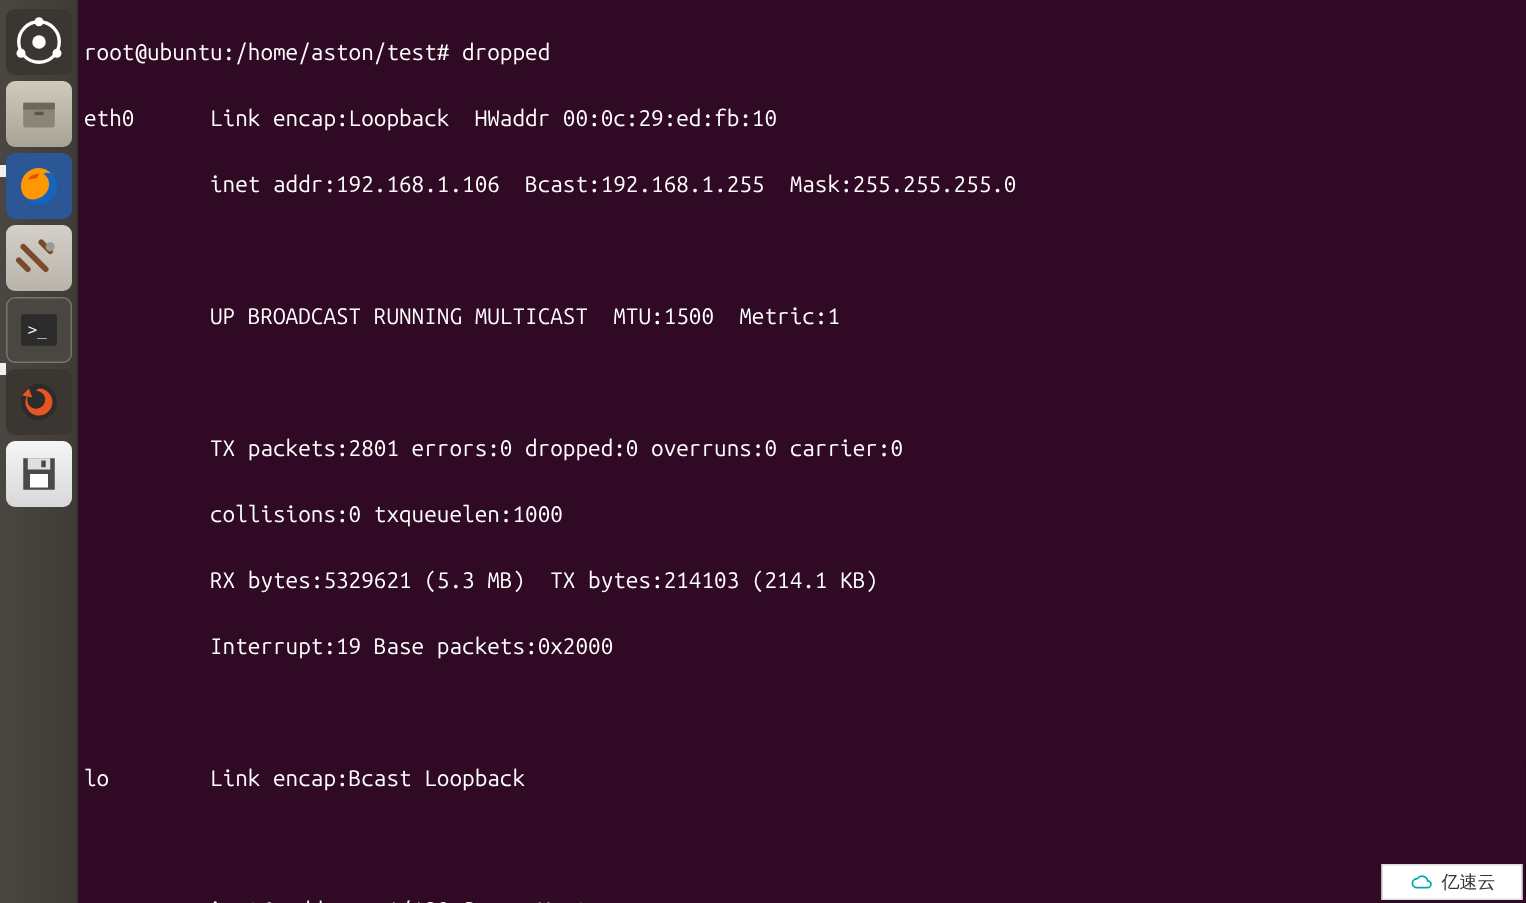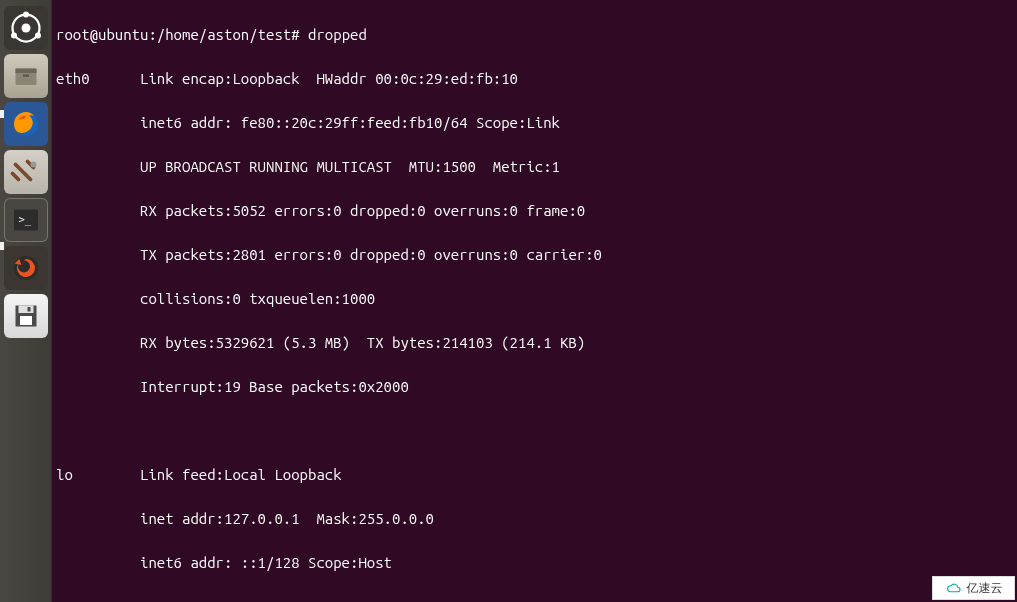--- a/index.html
+++ b/index.html
@@ -43,21 +43,21 @@
       position: relative;
       line-height: 22px;
       white-space: pre;
       overflow: hidden;
     }
     .prompt { color: #ffffff; margin-top: 32px; }
     .watermark {
       position: absolute;
       right: 2px;
       bottom: 2px;
-      width: 83px;
+      width: 94px;
       height: 24px;
       background: #ffffff;
       border: 1px solid #ddd;
       display: flex;
       align-items: center;
       justify-content: center;
       font-family: sans-serif;
       font-size: 12px;
       color: #333;
       gap: 4px;
@@ -125,30 +125,31 @@
         <rect x="14" y="10" width="20" height="10" fill="#e0e0e0"></rect>
         <rect x="16" y="24" width="16" height="12" fill="#fff"></rect>
         <rect x="26" y="12" width="4" height="6" fill="#4a4a4a"></rect>
       </svg>
   </div>
 </div>
 
 <div class="terminal-area">
 <div><span class="prompt"><span>root@ubuntu</span>:<span>/home/aston/test</span><span>#</span></span> <span>dropped</span></div>
 <div><span>eth0</span><span>      </span><span>Link encap:Loopback  HWaddr 00:0c:29:ed:fb:10</span></div>
-<div><span>          </span><span>inet6 addr: fe80::20c:29ff:feed:fb10/64 Scope:Link</span></div>
+<div><span>          </span><span>inet addr:192.168.1.106  Bcast:192.168.1.255  Mask:255.255.255.0</span></div>
+<div><span>          </span></div>
 <div><span>          </span><span>UP BROADCAST RUNNING MULTICAST  MTU:1500  Metric:1</span></div>
-<div><span>          </span><span>RX packets:5052 errors:0 dropped:0 overruns:0 frame:0</span></div>
+<div><span>          </span></div>
 <div><span>          </span><span>TX packets:2801 errors:0 dropped:0 overruns:0 carrier:0</span></div>
 <div><span>          </span><span>collisions:0 txqueuelen:1000</span></div>
 <div><span>          </span><span>RX bytes:5329621 (5.3 MB)  TX bytes:214103 (214.1 KB)</span></div>
 <div><span>          </span><span>Interrupt:19 Base packets:0x2000</span></div>
 <div>&nbsp;</div>
-<div><span>lo</span>        <span>Link feed:Local Loopback</span></div>
-<div><span>          </span><span>inet addr:127.0.0.1  Mask:255.0.0.0</span></div>
+<div><span>lo</span>        <span>Link encap:Bcast Loopback</span></div>
+<div><span>          </span></div>
 <div><span>          </span><span>inet6 addr: ::1/128 Scope:Host</span></div>
 
 
 
 
 
 
 
 
 

